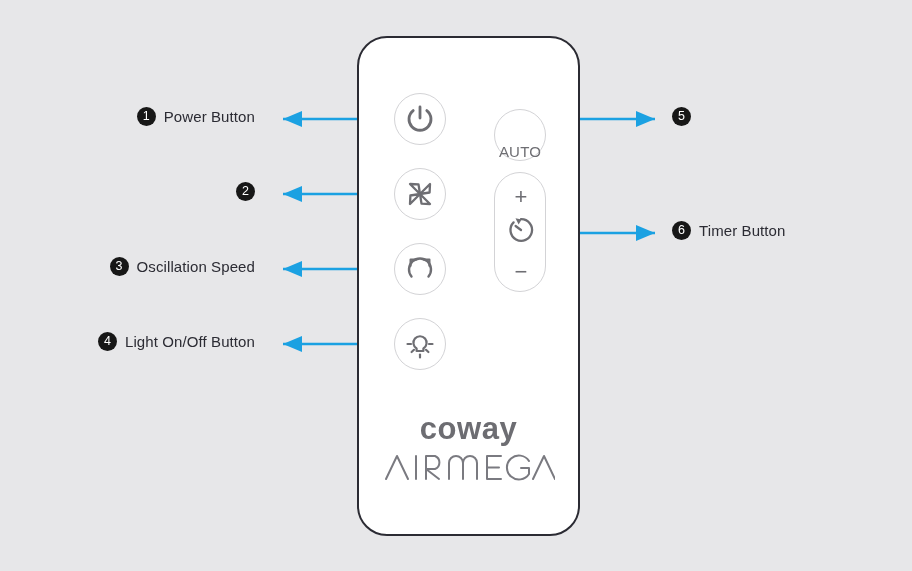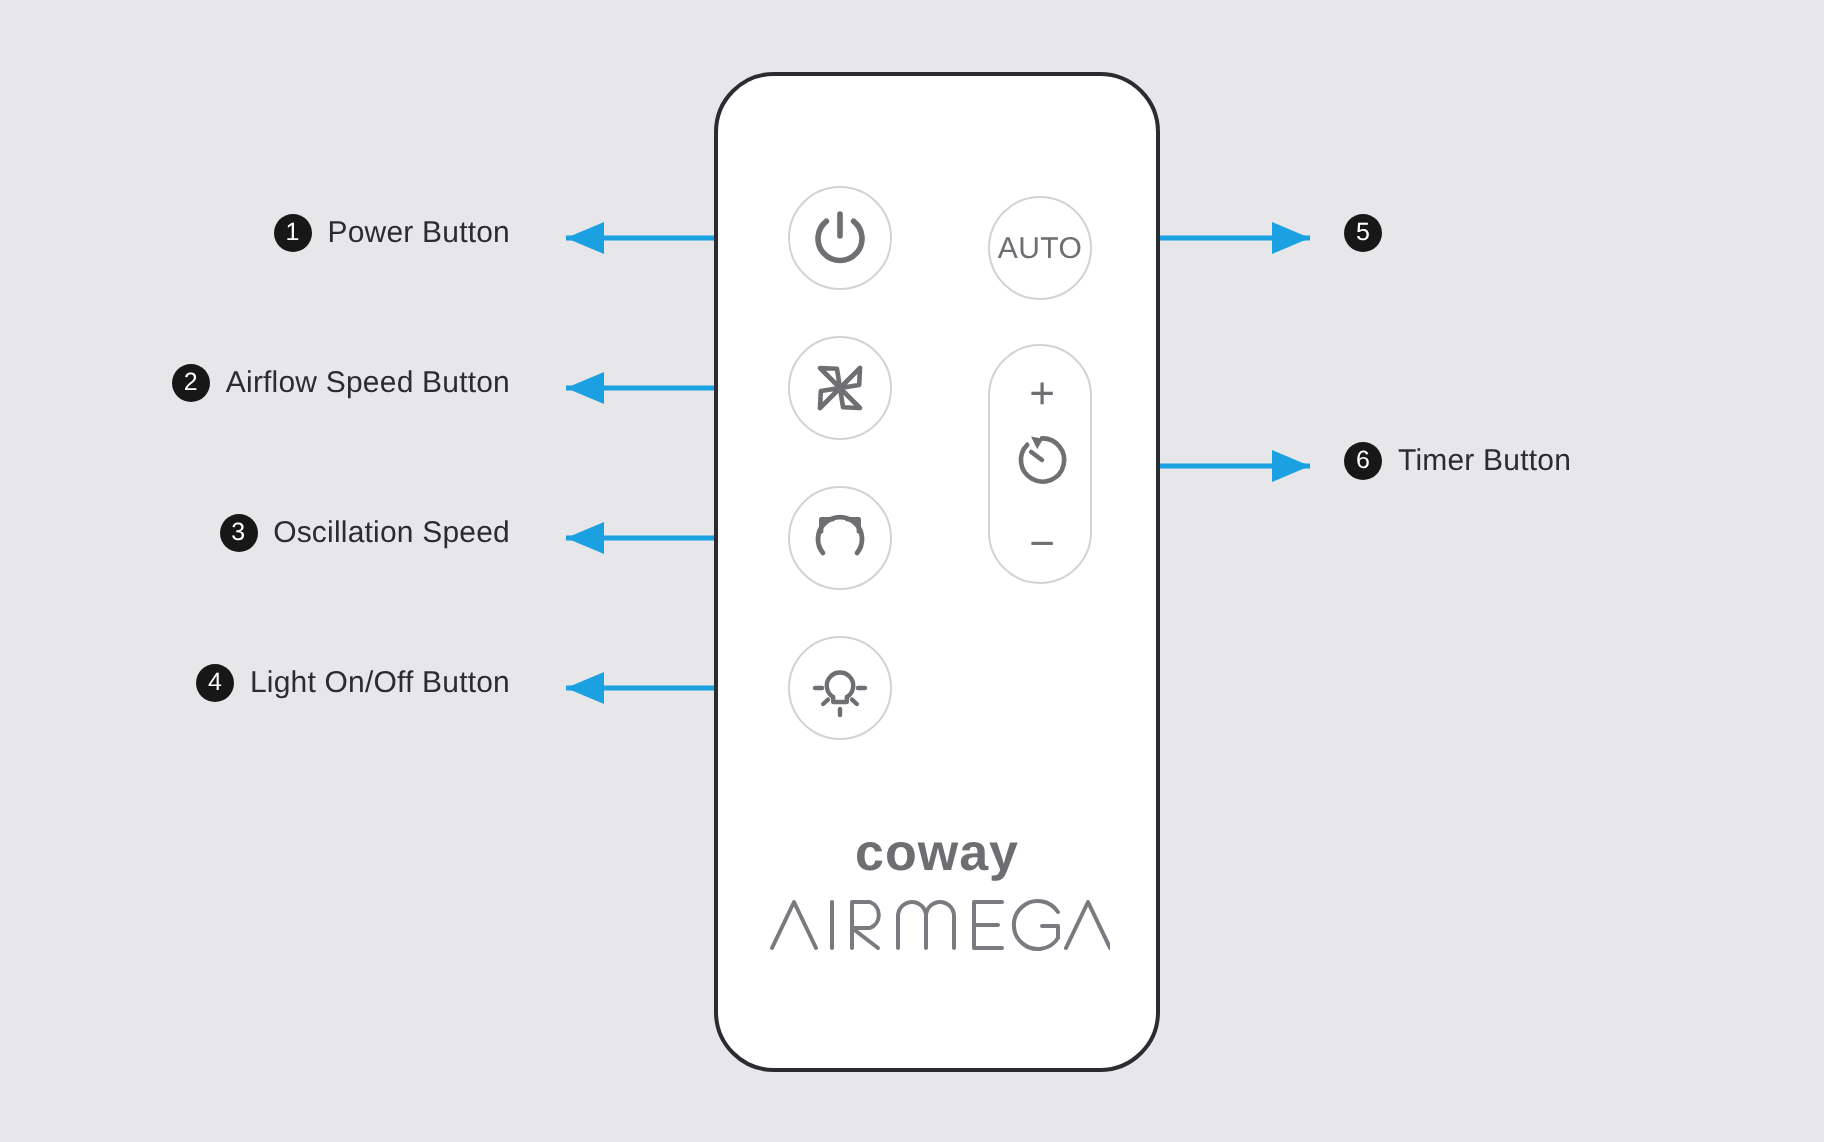--- a/index.html
+++ b/index.html
@@ -45,21 +45,21 @@
   }
   .rbtn.circle {
     width: 52px;
     height: 52px;
     border-radius: 50%;
   }
   .btn-power   { left: 394px; top: 93px; }
   .btn-airflow { left: 394px; top: 168px; }
   .btn-osc     { left: 394px; top: 243px; }
   .btn-light   { left: 394px; top: 318px; }
-  .btn-auto    { left: 494px; top: 98px; }
+  .btn-auto    { left: 494px; top: 109px; align-items: flex-end; }
 
   .auto-text {
     font-size: 15px;
     letter-spacing: 0.2px;
     color: #6e6e73;
     font-family: "Liberation Sans", sans-serif;
   }
 
   .btn-timer {
     position: absolute;
@@ -94,21 +94,21 @@
 
   
   .brand {
     position: absolute;
     left: 357px;
     top: 412px;
     width: 223px;
     text-align: center;
   }
   .brand-coway {
-    font-size: 26px;
+    font-size: 31px;
     font-weight: bold;
     color: #6d6d72;
     letter-spacing: 0.5px;
     line-height: 1.1;
     font-family: "Liberation Sans", sans-serif;
   }
   .brand-airmega-wrap {
     margin-top: 4px;
     height: 34px;
     display: flex;
@@ -271,21 +271,20 @@
     </div>
   </div>
 
   <div class="callout left" style="top:107px;">
     <span class="badge">1</span>
     <span class="callout-text">Power Button</span>
   </div>
 
   <div class="callout left" style="top:182px;">
     <span class="badge">2</span>
-    <span class="callout-text">Airflow Speed Button</span>
   </div>
 
   <div class="callout left" style="top:257px;">
     <span class="badge">3</span>
     <span class="callout-text">Oscillation Speed</span>
   </div>
 
   <div class="callout left" style="top:332px;">
     <span class="badge">4</span>
     <span class="callout-text">Light On/Off Button</span>

